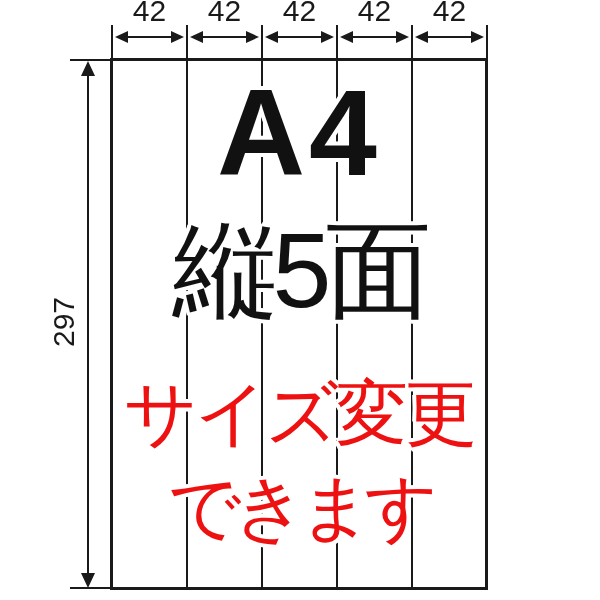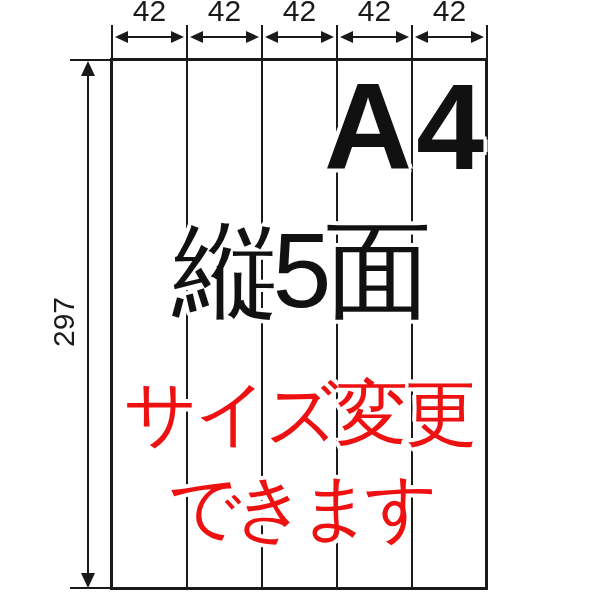--- a/index.html
+++ b/index.html
@@ -52,21 +52,21 @@
   }
   .col-line{position:absolute;top:61px;width:2px;height:526px;background:#1a1a1a;z-index:1;}
   .col-1{left:186px;} .col-2{left:261px;} .col-3{left:336px;} .col-4{left:411px;}
   
   .halo{
     text-shadow:
       -4px 0 0 #fff, 4px 0 0 #fff, 0 -4px 0 #fff, 0 4px 0 #fff,
       -3px -3px 0 #fff, 3px -3px 0 #fff, -3px 3px 0 #fff, 3px 3px 0 #fff;
   }
   .center-text{position:absolute;left:110px;width:378px;text-align:center;z-index:2;}
-  .title1{top:64px;font-size:122px;line-height:126px;font-weight:bold;color:#111111;letter-spacing:4px;text-align:right;}
+  .title1{top:70px;font-size:122px;line-height:126px;font-weight:bold;color:#111111;letter-spacing:4px;}
   .title2{top:212px;font-size:106px;line-height:116px;font-weight:normal;color:#111111;letter-spacing:-6px;}
   .note1{top:376px;font-size:72px;line-height:74px;color:#ee1111;letter-spacing:-3px;}
   .note2{top:470px;font-size:72px;line-height:74px;color:#ee1111;letter-spacing:-8px;}
 </style>
 </head>
 <body>
 
 <div class="stage">
 
   <div class="sheet"></div>

